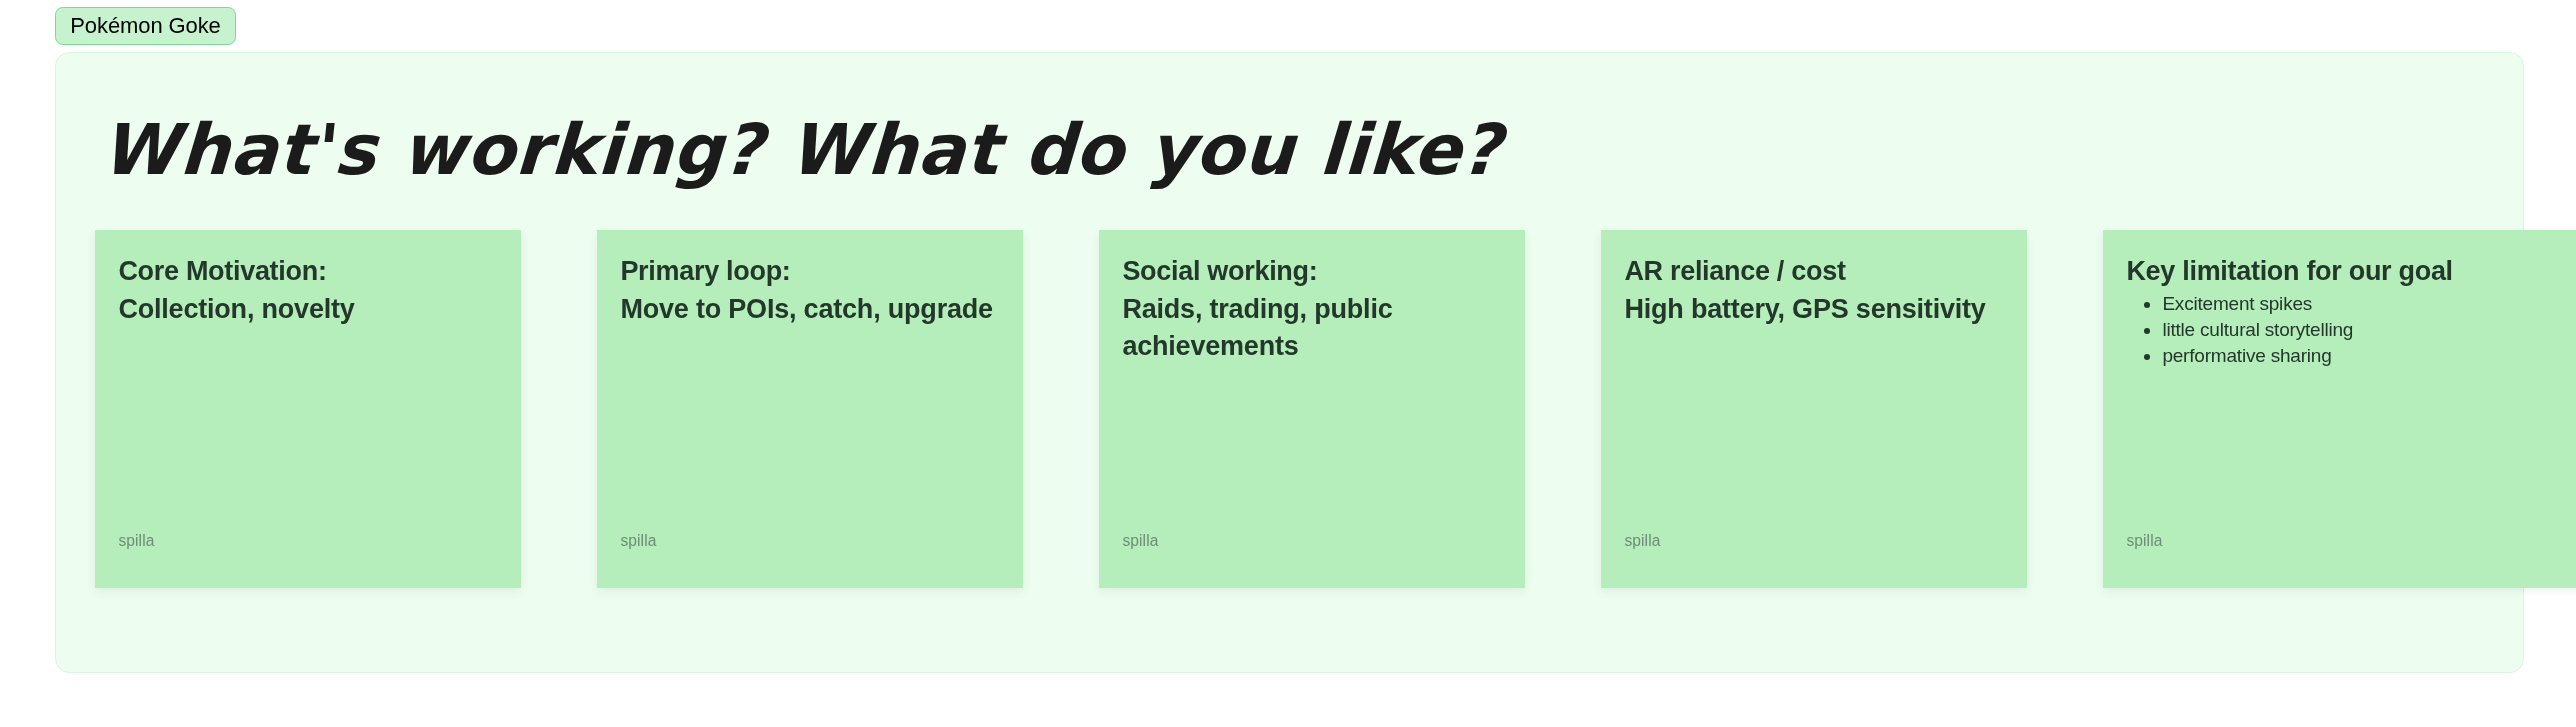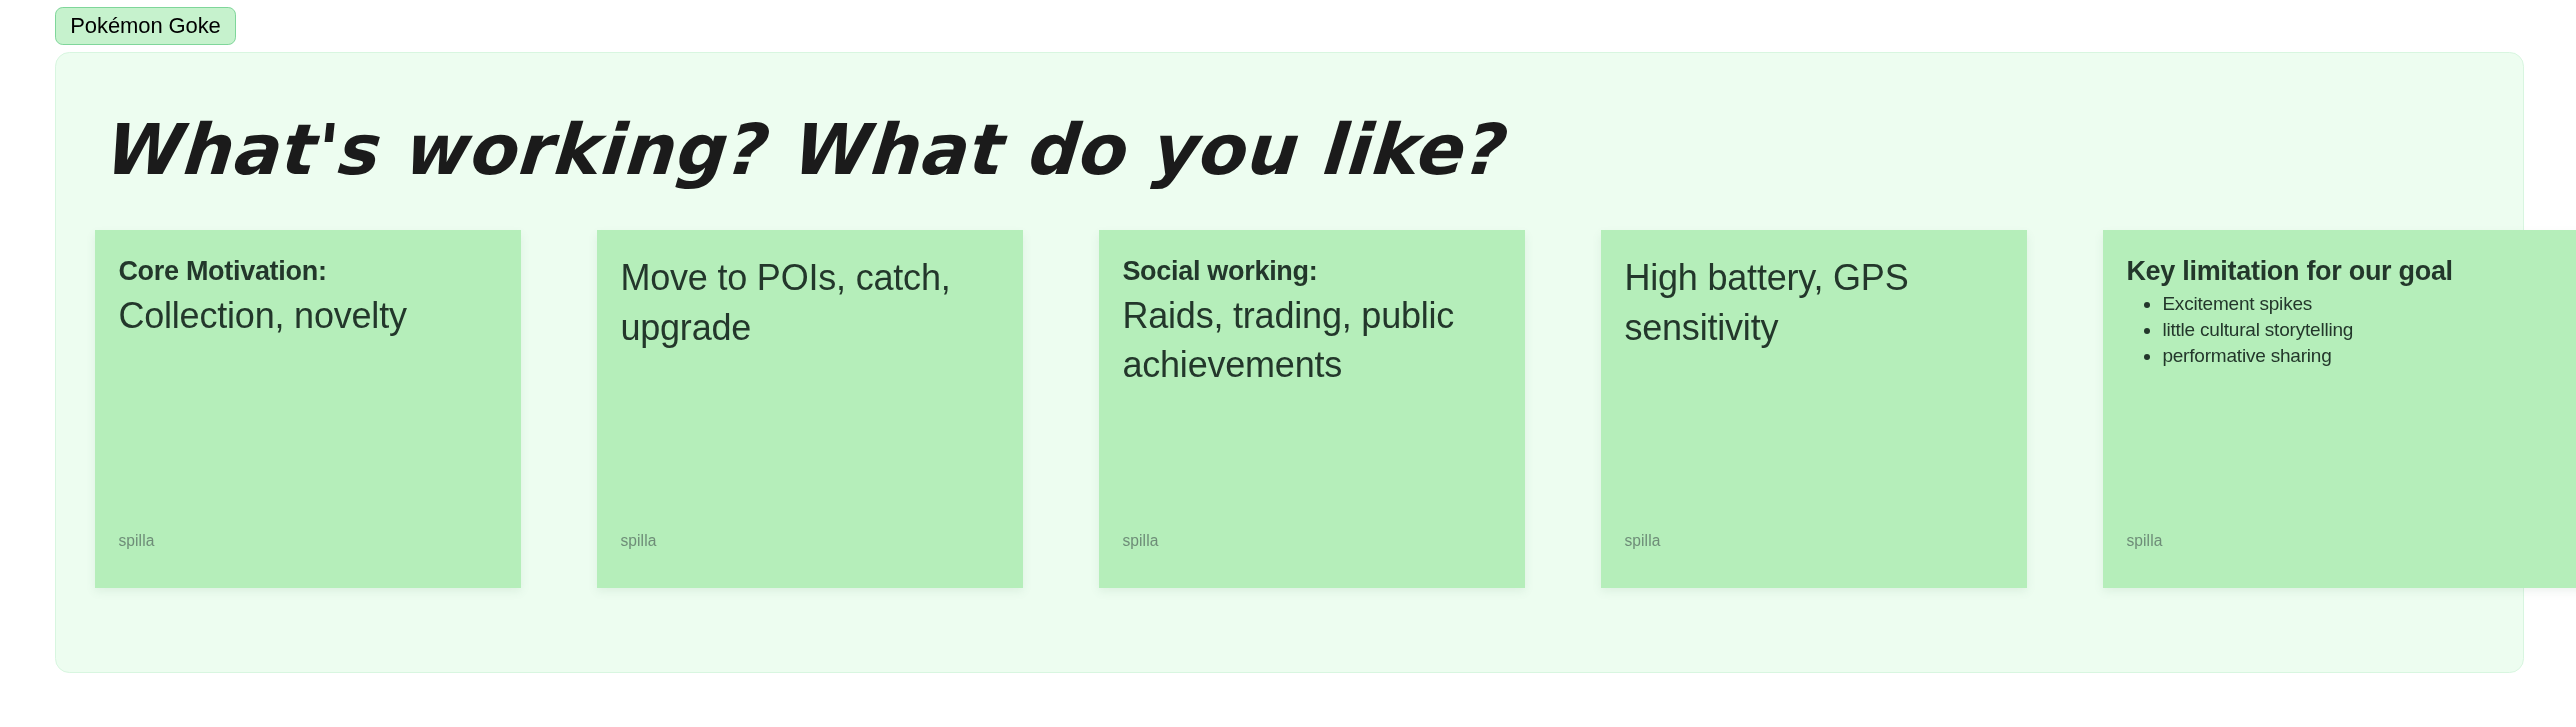--- a/index.html
+++ b/index.html
@@ -99,22 +99,22 @@
   .card-title {
     font-size: 27px;
     font-weight: 700;
     line-height: 1.38;
     color: #23372b;
     letter-spacing: -0.3px;
     margin: 0;
   }
 
   .card-body {
-    font-size: 36px;
-    font-weight: 400;
+    font-size: 27px;
+    font-weight: 700;
     line-height: 1.38;
     color: #23372b;
     letter-spacing: -0.2px;
     margin: 0;
   }
 
   .card-bullets {
     margin: 0;
     padding-left: 36px;
     list-style: disc;
@@ -150,29 +150,31 @@
     <div class="panel-heading">What's working? What do you like?</div>
 
     <div class="card-row">
 
     <div class="card">
           <div class="card-title">Core Motivation:</div>
           <div class="card-body">Collection, novelty</div>
           <div class="card-author">spilla</div>
         </div>
         <div class="card">
+          <div class="card-title">Primary loop:</div>
           <div class="card-body">Move to POIs, catch, upgrade</div>
           <div class="card-author">spilla</div>
         </div>
         <div class="card">
           <div class="card-title">Social working:</div>
           <div class="card-body">Raids, trading, public achievements</div>
           <div class="card-author">spilla</div>
         </div>
         <div class="card">
+          <div class="card-title">AR reliance / cost</div>
           <div class="card-body">High battery, GPS sensitivity</div>
           <div class="card-author">spilla</div>
         </div>
         <div class="card wide">
           <div class="card-title">Key limitation for our goal</div>
           <ul class="card-bullets">
             <li>Excitement spikes</li>
             <li>little cultural storytelling</li>
             <li>performative sharing</li>
           </ul>

